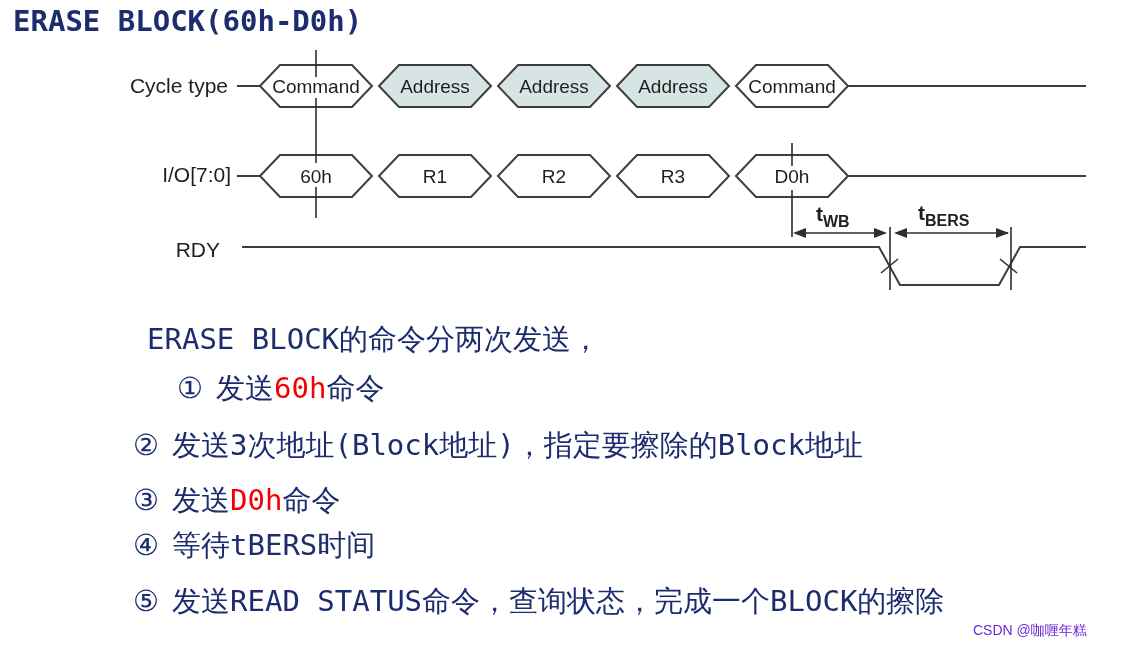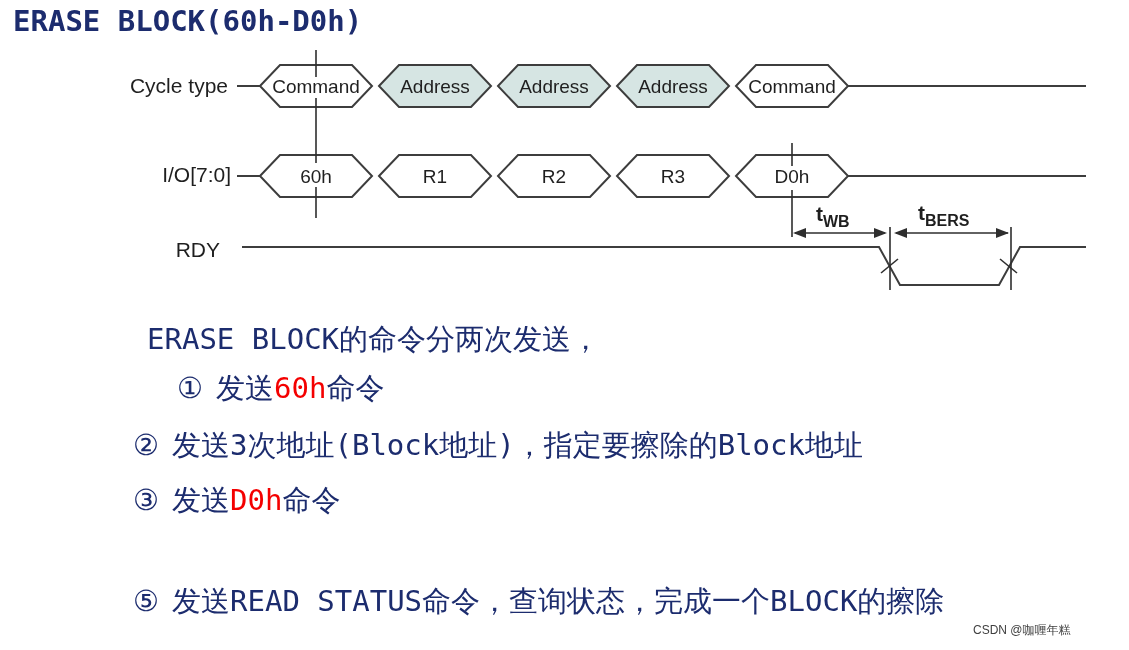--- a/index.html
+++ b/index.html
@@ -15,21 +15,21 @@
         text-anchor:middle;}
   .row-label{font-family:"Liberation Sans",sans-serif;font-size:21px;fill:#1f1f1f;
         text-anchor:end;}
   .t-label{font-family:"Liberation Sans",sans-serif;font-size:21px;fill:#1f1f1f;font-weight:bold;}
   .t-label .sub{font-size:16px;}
   .arrowhead{fill:#2e2e2e;stroke:none;}
   .body-text{position:absolute;left:133px;font-size:29px;line-height:34px;color:#1c2c6e;
         white-space:pre;}
   .step-num{display:inline-block;margin-right:13px;}
   .red-text{color:#f40000;}
-  #watermark{position:absolute;left:973px;top:622px;font-size:12px;color:#404040;
+  #watermark{position:absolute;left:973px;top:622px;font-size:14px;color:#6d28d9;
         font-family:"Liberation Sans",sans-serif;white-space:pre;}
 </style>
 </head>
 <body>
 
 <div id="page">
 
   <div id="page-title">ERASE BLOCK(60h-D0h)</div>
 
   <svg id="diagram-svg" width="1129" height="312" viewBox="0 0 1129 312">
@@ -123,18 +123,19 @@
   </svg>
 
   <div class="body-text" style="top:322px;margin-left:14px;">ERASE BLOCK的命令分两次发送，</div>
 
   <div class="body-text" style="top:371px;margin-left:44px;"><span class="step-num">①</span><span>发送</span><span class="red-text">60h</span><span>命令</span></div>
 
   <div class="body-text" style="top:428px;"><span class="step-num">②</span><span>发送3次地址(Block地址)，指定要擦除的Block地址</span><span class="red-text"></span><span></span></div>
 
   <div class="body-text" style="top:483px;"><span class="step-num">③</span><span>发送</span><span class="red-text">D0h</span><span>命令</span></div>
 
+  <div class="body-text" style="top:528px;"><span class="step-num">④</span><span>等待tBERS时间</span><span class="red-text"></span><span></span></div>
 
   <div class="body-text" style="top:584px;"><span class="step-num">⑤</span><span>发送READ STATUS命令，查询状态，完成一个BLOCK的擦除</span><span class="red-text"></span><span></span></div>
 
   <div id="watermark">CSDN @咖喱年糕</div>
 
 </div>
 
 </body></html>

